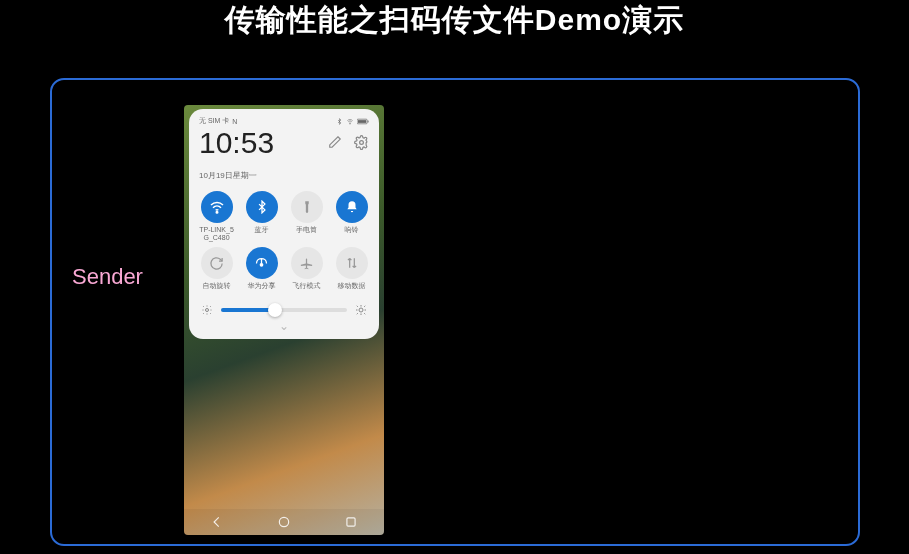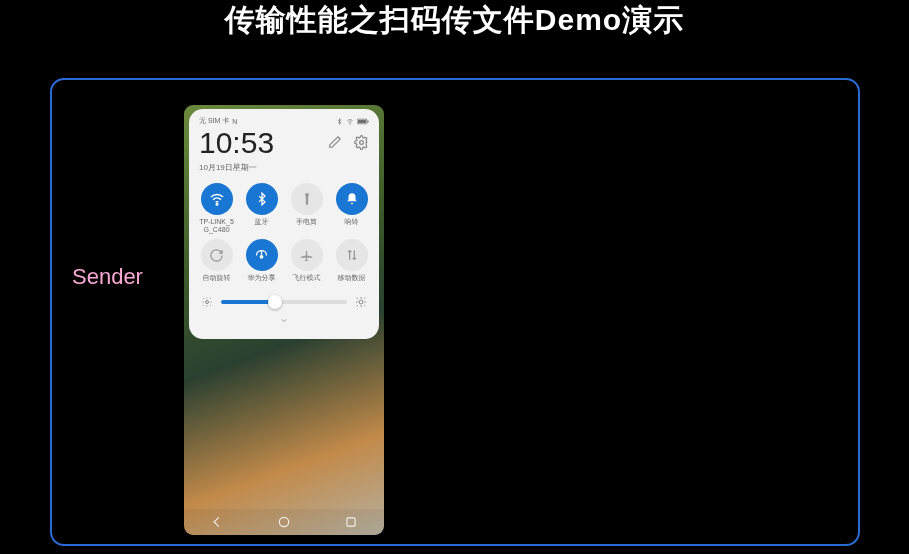--- a/index.html
+++ b/index.html
@@ -34,21 +34,21 @@
     color: #f9a8d4;
     font-size: 22px;
   }
   .phone {
     position: absolute;
     left: 184px;
     top: 105px;
     width: 200px;
     height: 430px;
     background: linear-gradient(160deg, #6b8a3d 0%, #3c5a2a 35%, #2a4030 55%, #c28a4a 80%, #b5b0a0 100%);
-    border-radius: 9px;
+    border-radius: 4px;
     overflow: hidden;
   }
   .panel {
     position: absolute;
     left: 5px; right: 5px; top: 4px;
     height: 230px;
     background: #f3f3f3;
     border-radius: 14px;
     padding: 6px 8px 10px;
   }
@@ -71,21 +71,21 @@
   .time-block { display: flex; flex-direction: column; }
   .time {
     font-size: 30px;
     font-weight: 300;
     color: #222;
     line-height: 1;
   }
   .date {
     font-size: 8px;
     color: #666;
-    margin-top: 4px;
+    margin-top: 12px;
   }
   .header-icons { display: flex; gap: 10px; margin-top: 6px; }
   .header-icon {
     width: 16px; height: 16px;
     color: #888;
     display: flex; align-items: center; justify-content: center;
   }
   .tiles {
     display: grid;
     grid-template-columns: repeat(4, 1fr);

